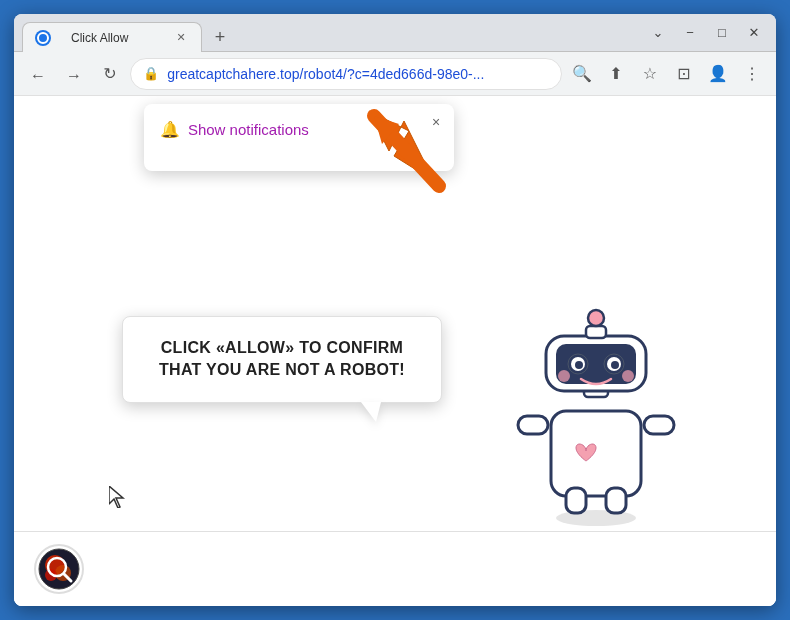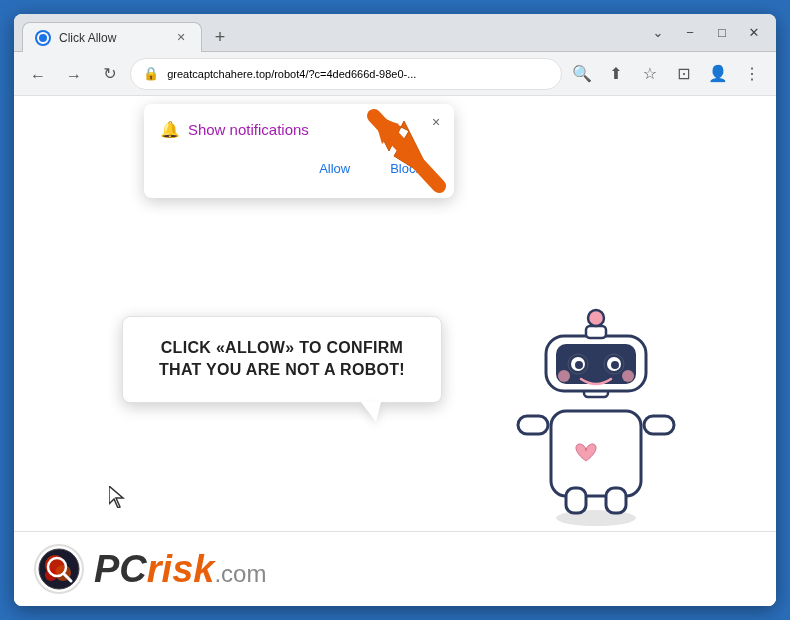--- a/index.html
+++ b/index.html
@@ -39,21 +39,21 @@
       flex: 1;
       height: 100%;
     }
     .tab {
       background: #f1f3f4;
       border-radius: 8px 8px 0 0;
       height: 30px;
       display: flex;
       align-items: center;
       padding: 0 12px;
-      gap: 8px;
+      gap: 20px;
       font-size: 12px;
       color: #333;
       min-width: 180px;
       max-width: 220px;
       border: 1px solid #c0c0c0;
       border-bottom: none;
       position: relative;
       top: 1px;
     }
     .tab-favicon {
@@ -154,22 +154,22 @@
       font-size: 13px;
       color: #333;
     }
     .lock-icon {
       color: #1a73e8;
       font-size: 13px;
       flex-shrink: 0;
     }
     .url-text {
       flex: 1;
-      font-size: 11px;
-      color: #000000;
+      font-size: 14px;
+      color: #1d4ed8;
       white-space: nowrap;
       overflow: hidden;
       text-overflow: ellipsis;
     }
     .nav-actions {
       display: flex;
       gap: 2px;
       align-items: center;
     }
 
@@ -395,24 +395,20 @@
   </div>
 
   <div class="page-content">
 
     <div class="notification-popup">
       <div class="popup-close">×</div>
       <div class="popup-notification-row">
         <span class="bell-icon">🔔</span>
         <span class="notification-label">Show notifications</span>
       </div>
-      <div class="popup-buttons">
-        <button class="popup-btn">Allow</button>
-        <button class="popup-btn">Block</button>
-      </div>
     </div>
 
     <div class="arrow-container">
       <svg width="120" height="100" viewBox="0 0 120 100">
 
         <g transform="translate(10,5)">
 
           <polygon points="80,80 50,20 35,50 15,10 55,30 40,55" fill="#e8610a" stroke="#c45500" stroke-width="1"></polygon>
 
         </g>
@@ -481,20 +477,17 @@
           <svg width="44" height="44" viewBox="0 0 44 44">
             <circle cx="22" cy="22" r="20" fill="#1a1a2e" stroke="#444" stroke-width="1"></circle>
             <circle cx="18" cy="18" r="10" fill="#cc2200" opacity="0.9"></circle>
             <circle cx="26" cy="26" r="8" fill="#cc4400" opacity="0.7"></circle>
             <circle cx="14" cy="28" r="6" fill="#cc1100" opacity="0.8"></circle>
 
             <circle cx="20" cy="20" r="9" fill="none" stroke="white" stroke-width="2.5"></circle>
             <line x1="27" y1="27" x2="34" y2="34" stroke="white" stroke-width="3" stroke-linecap="round"></line>
           </svg>
         </div>
-        <div class="pcrisk-text">
-          <span class="pcrisk-pc">PC</span><span class="pcrisk-risk">risk</span><span class="pcrisk-dot-com">.com</span>
-        </div>
       </div>
     </div>
 
   </div>
 </div>
 
 </body></html>

